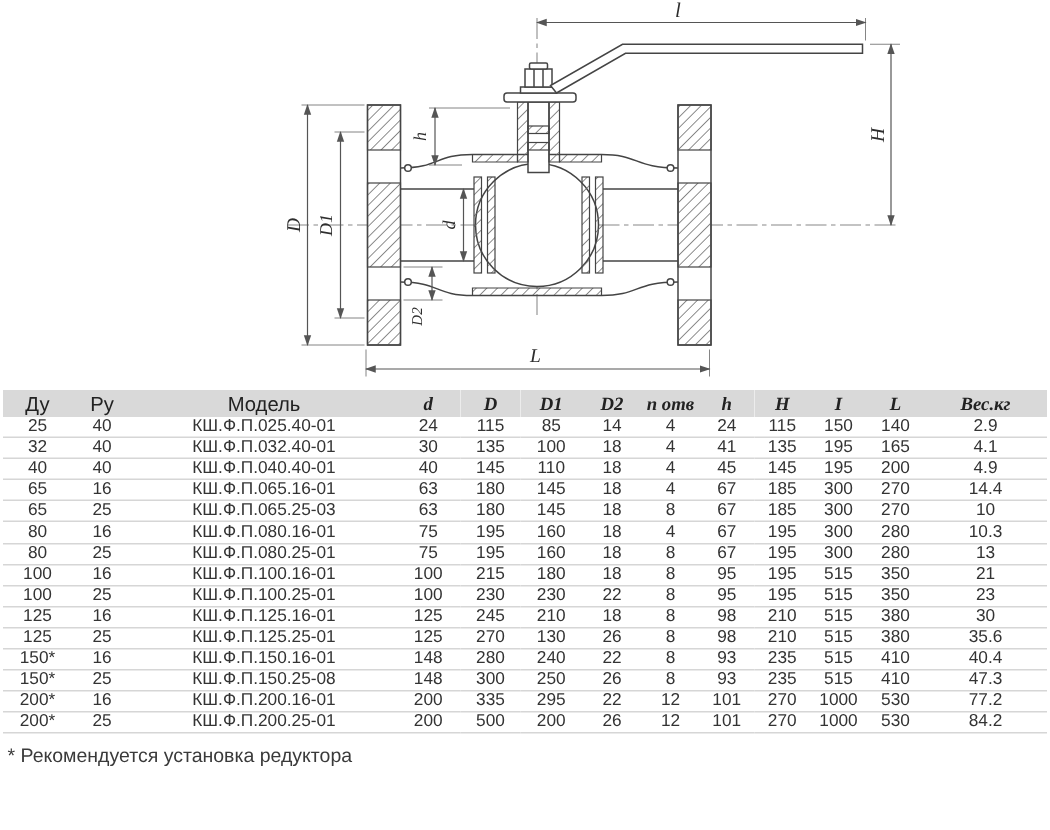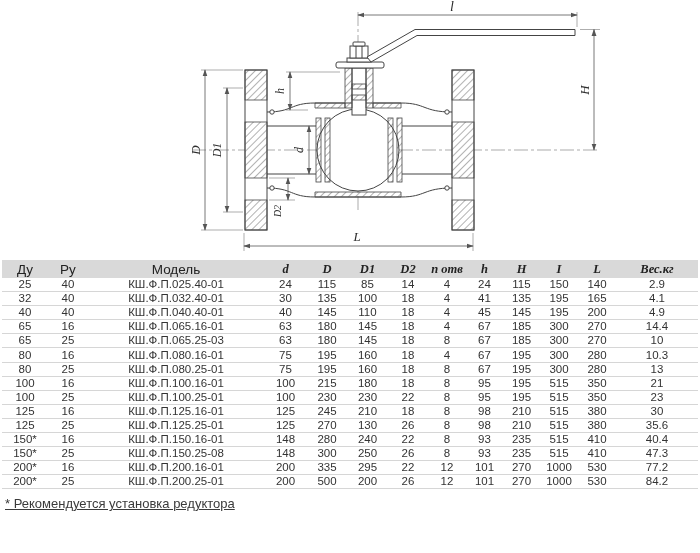--- a/index.html
+++ b/index.html
@@ -13,21 +13,21 @@
   .dim{stroke:#555;stroke-width:0.8;fill:none;}
   .ext{stroke:#777;stroke-width:0.6;fill:none;}
   .cl{stroke:#888;stroke-width:0.7;fill:none;stroke-dasharray:14 3 3 3;}
   .dlabel{font-family:"Liberation Serif",serif;font-style:italic;fill:#2e2e2e;}
   
   table{border-collapse:collapse;table-layout:fixed;width:696px;margin:2px 0 0 2px;}
   th,td{padding:0;text-align:center;overflow:hidden;white-space:nowrap;}
   thead th{background:#d9d9d9;height:18px;font-size:13.5px;font-weight:normal;color:#222;}
   thead th.dim-h{font-family:"Liberation Serif",serif;font-style:italic;font-weight:bold;font-size:12.5px;}
   tbody td{height:13.1px;font-size:11.5px;border-bottom:1px solid #d6d6d6;color:#333;line-height:13px;}
-  .footnote{margin:7px 0 0 5px;font-size:13px;color:#3a3a3a;text-decoration:underline;}
+  .footnote{margin:7px 0 0 5px;font-size:13px;color:#3a3a3a;}
 </style>
 </head>
 <body>
 
 <div class="drawing">
 <svg width="700" height="258" viewBox="0 0 700 258" xmlns="http://www.w3.org/2000/svg">
   <defs>
     <pattern id="hatch" width="5" height="5" patternUnits="userSpaceOnUse" patternTransform="rotate(45)">
       <line x1="0" y1="0" x2="0" y2="5" stroke="#666" stroke-width="1"></line>
     </pattern>

